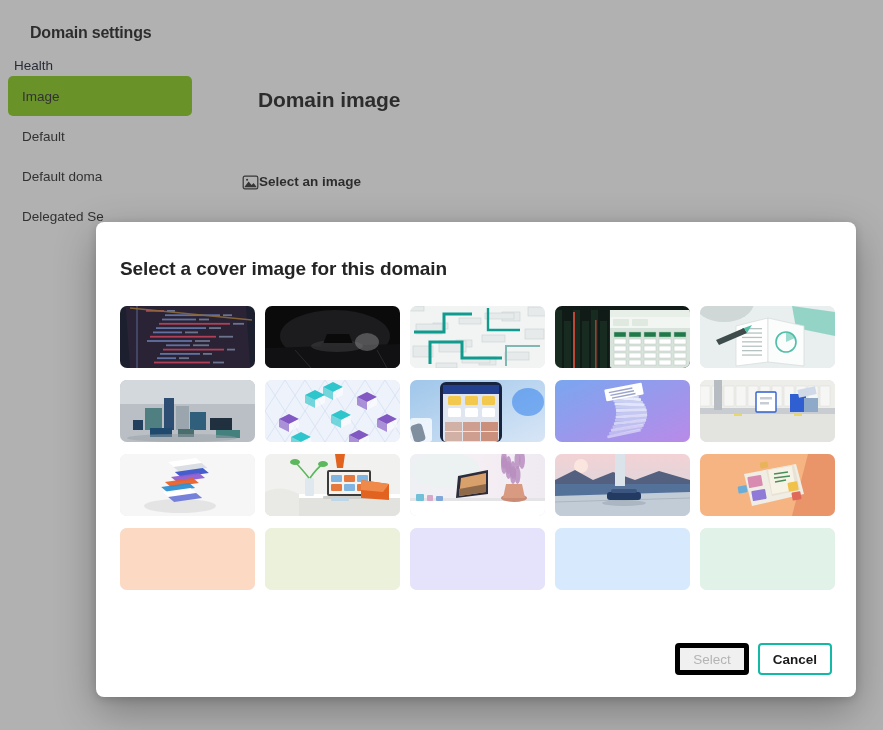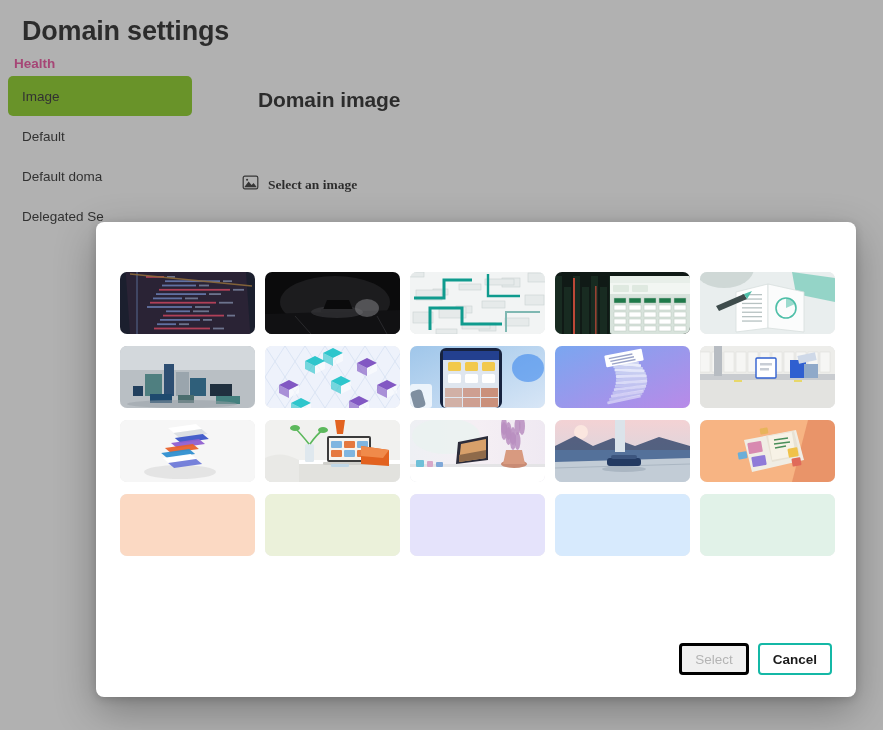--- a/index.html
+++ b/index.html
@@ -13,25 +13,25 @@
 
   
   #page {
     position: absolute; inset: 0;
     background: #ffffff;
   }
   .page-header {
     position: absolute; left: 14px; top: 8px;
   }
   .page-title {
-    font-size: 27px; font-weight: 700; color: #1b1b1b;
-    letter-spacing: -0.2px; margin: 8px;
+    font-size: 16px; font-weight: 700; color: #1b1b1b;
+    letter-spacing: -0.2px; margin: 16px;
   }
   .page-subtitle {
-    font-size: 13.5px; color: #ec4899; margin: 9px 0 0 0; font-weight: bold;
+    font-size: 13.5px; color: #0f172a; margin: 9px 0 0 0;
   }
 
   .sidebar {
     position: absolute; left: 8px; top: 76px;
     width: 184px;
   }
   .nav-item {
     height: 40px;
     display: flex; align-items: center;
     padding: 0 14px;
@@ -52,23 +52,22 @@
   }
   .content h2 {
     margin: 16px; font-size: 21px; font-weight: 600; color: #1b1b1b;
     letter-spacing: -0.1px;
   }
   .content .desc {
     margin: 10px 0 0 0; font-size: 13.5px; color: #2b2b2b;
   }
   .select-image-row {
     margin-top: 46px;
-    display: inline-flex; align-items: center; gap: 9px;
+    display: inline-flex; 
     cursor: pointer;
-    font-family: Liberation Serif, serif;
   }
   .select-image-row .label {
     font-size: 13.5px; font-weight: 600; color: #1b1b1b;
   }
   .img-icon { display: block; }
 
   
   #scrim {
     position: absolute; inset: 0;
     background: rgba(70,70,70,0.42);
@@ -117,21 +116,21 @@
     height: 32px; min-width: 62px;
     padding: 0 13px;
     border-radius: 4px;
     font-size: 13.5px;
     font-family: "Liberation Sans", sans-serif;
     display: inline-flex; align-items: center; justify-content: center;
     cursor: pointer;
   }
   .btn-disabled {
     background: #f0f0f0;
-    border: 3px solid #000000;
+    border: 5px solid #000000;
     color: #b4b4b4;
     cursor: default;
   }
   .btn-secondary {
     background: #ffffff;
     border: 2px solid #14b8a6;
     color: #1b1b1b;
     font-weight: 600;
   }
 </style>
@@ -172,20 +171,21 @@
         </svg>
       </span>
       <span class="label">Select an image</span>
     </div>
   </div>
 </div>
 
 <div id="scrim"></div>
 
 <div id="dialog" role="dialog">
+  <h3>Select a cover image for this domain</h3>
 
   <div class="grid" id="thumb-grid">
       <div class="tile">
         <svg viewBox="0 0 135 62" preserveAspectRatio="none">
           <rect width="135" height="62" fill="#1b1f2e"></rect>
           <rect x="8" y="-4" width="120" height="72" fill="#2a2335" transform="rotate(-4 68 31)"></rect>
           <rect x="26" y="4" width="18" height="1.8" fill="#c8455e" opacity="0.85"></rect>
           <rect x="47" y="4" width="8" height="1.8" fill="#9aa8c8" opacity="0.6"></rect>
           <rect x="45" y="8.3" width="55" height="1.8" fill="#6b7fb5" opacity="0.85"></rect>
           <rect x="103" y="8.3" width="9" height="1.8" fill="#9aa8c8" opacity="0.6"></rect>

